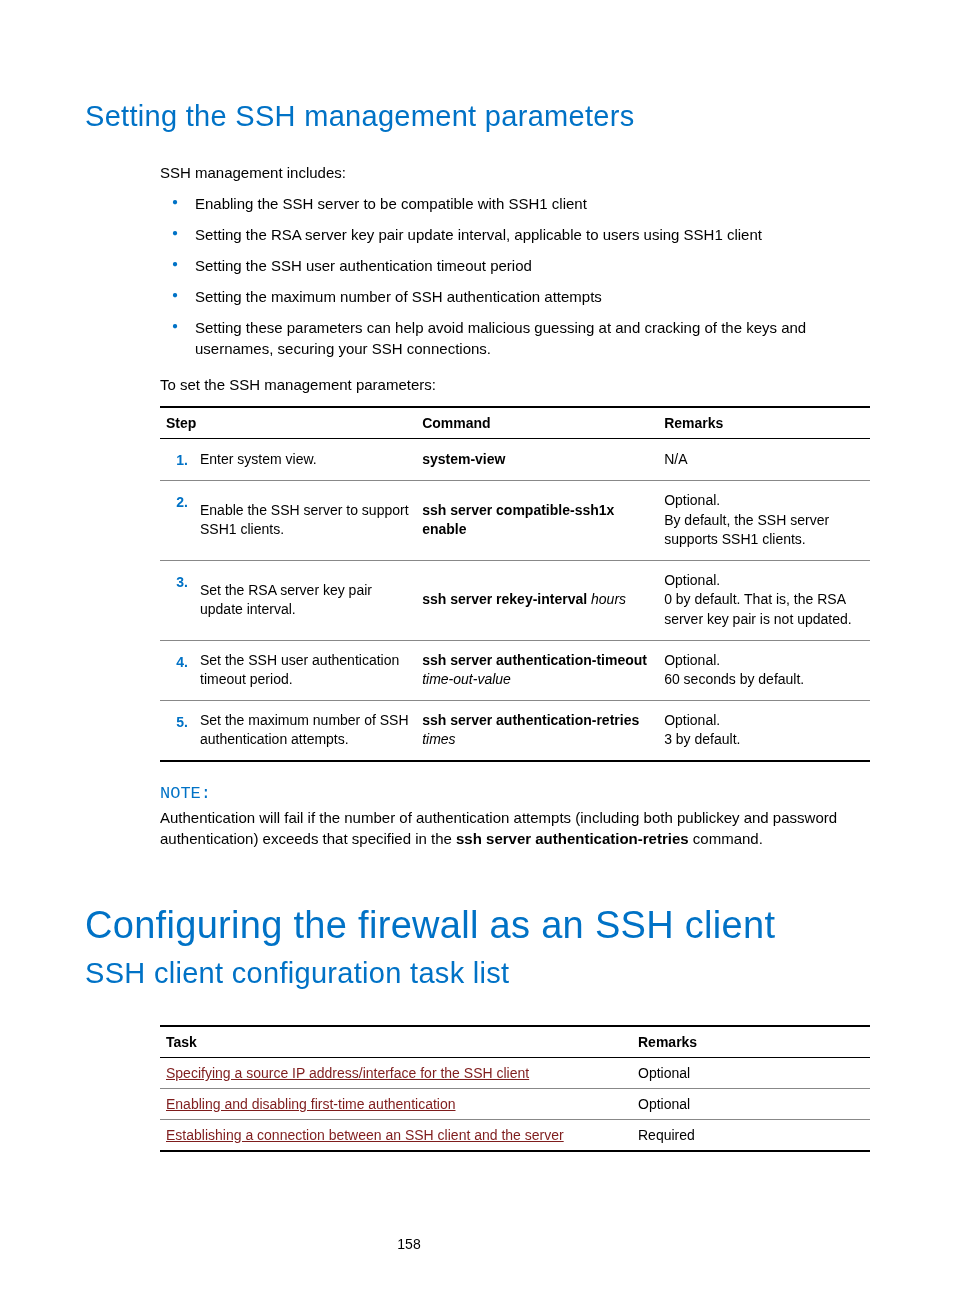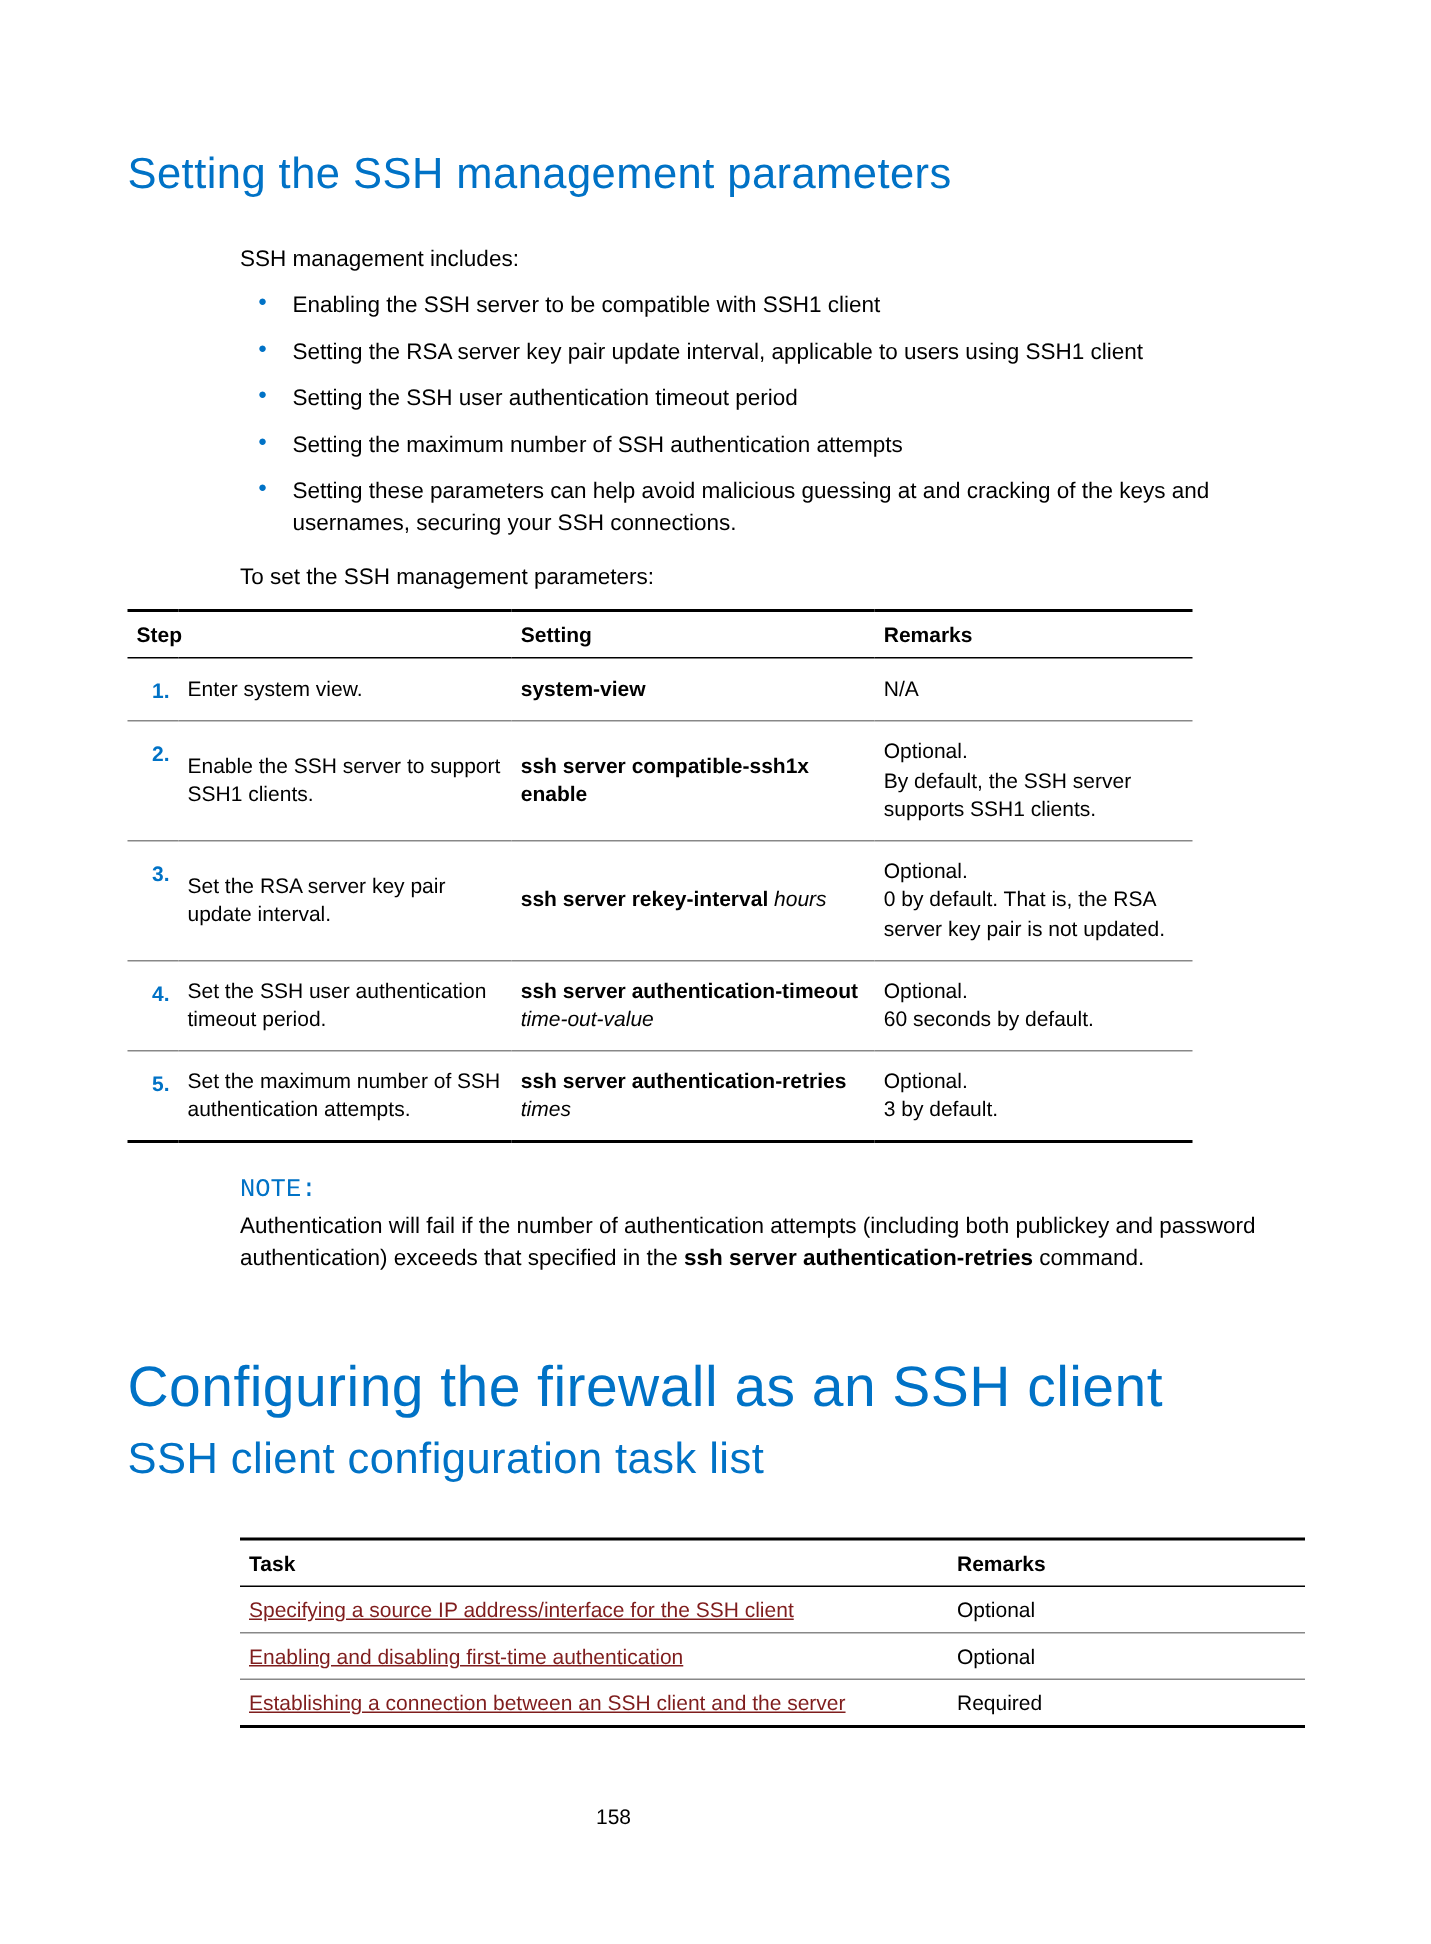--- a/index.html
+++ b/index.html
@@ -54,20 +54,21 @@
     content: "●";
     color: #0072c6;
     position: absolute;
     left: -23px;
     top: 2px;
     font-size: 10px;
   }
   table.cfg {
     border-collapse: collapse;
     width: 710px;
+    margin-left: 75px;
     margin-top: 10px;
    font-family: "Futura", "Century Gothic", Arial, sans-serif;
     font-size: 14px;
   }
   table.cfg thead th {
     text-align: left;
     font-weight: 700;
     border-top: 2px solid #000;
     border-bottom: 1px solid #000;
     padding: 7px 6px;
@@ -130,21 +131,21 @@
   table.tasks tbody tr:last-child td {
     border-bottom: 2px solid #000;
   }
   .link {
     color: #7f1d1d;
     text-decoration: underline;
     cursor: pointer;
   }
   .page-number {
     position: absolute;
-    bottom: 77px;
+    bottom: 44px;
     left: 0;
     width: 818px;
     text-align: center;
     font-family: "Futura", "Century Gothic", Arial, sans-serif;
     font-size: 14px;
   }
   .col-step-head { width: 235px; }
   .col-command-head { width: 230px; }
   .col-task-head { width: 460px; }
 </style>
@@ -163,21 +164,21 @@
     <li>Setting the maximum number of SSH authentication attempts</li>
     <li>Setting these parameters can help avoid malicious guessing at and cracking of the keys and usernames, securing your SSH connections.</li>
   </ul>
 
   <p class="body-text">To set the SSH management parameters:</p>
 
   <table class="cfg">
     <thead>
       <tr>
         <th colspan="2" class="col-step-head">Step</th>
-        <th class="col-command-head">Setting</th>
+        <th class="col-command-head">Command</th>
         <th>Remarks</th>
       </tr>
     </thead>
     <tbody>
       <tr>
         <td class="step-num">1.</td>
         <td>Enter system view.</td>
         <td class="cmd"><b>system-view</b></td>
         <td>N/A</td>
       </tr>

